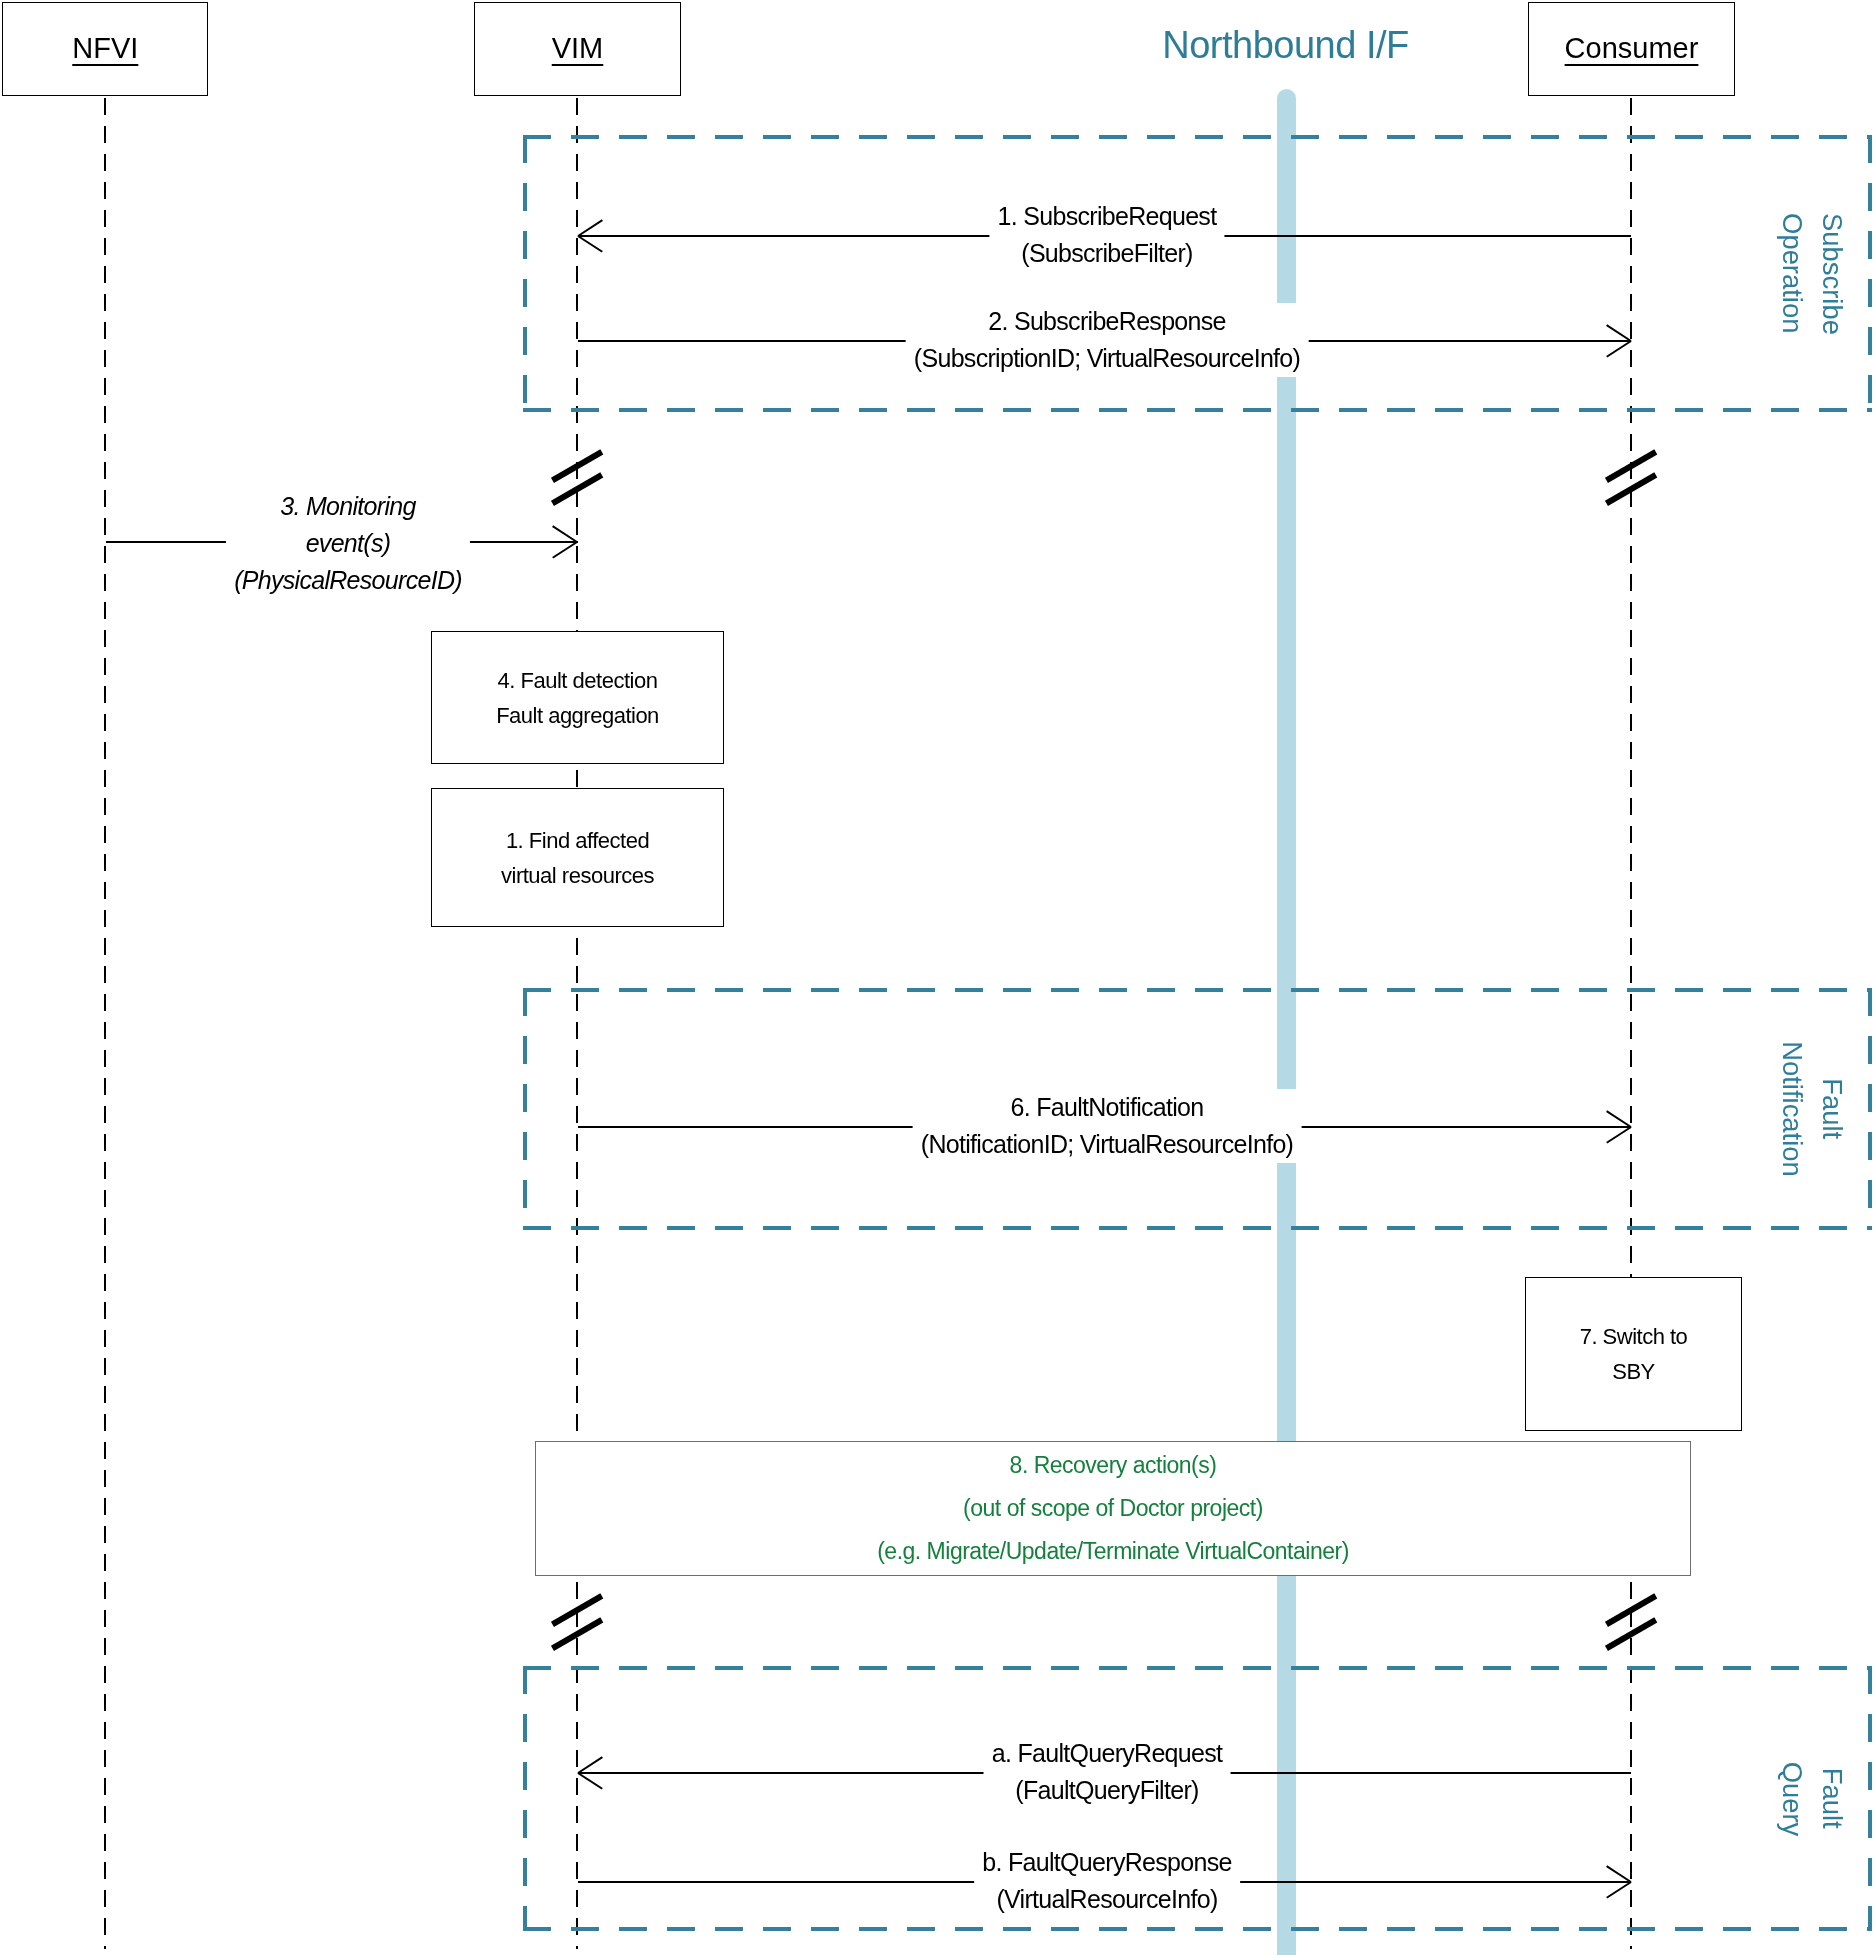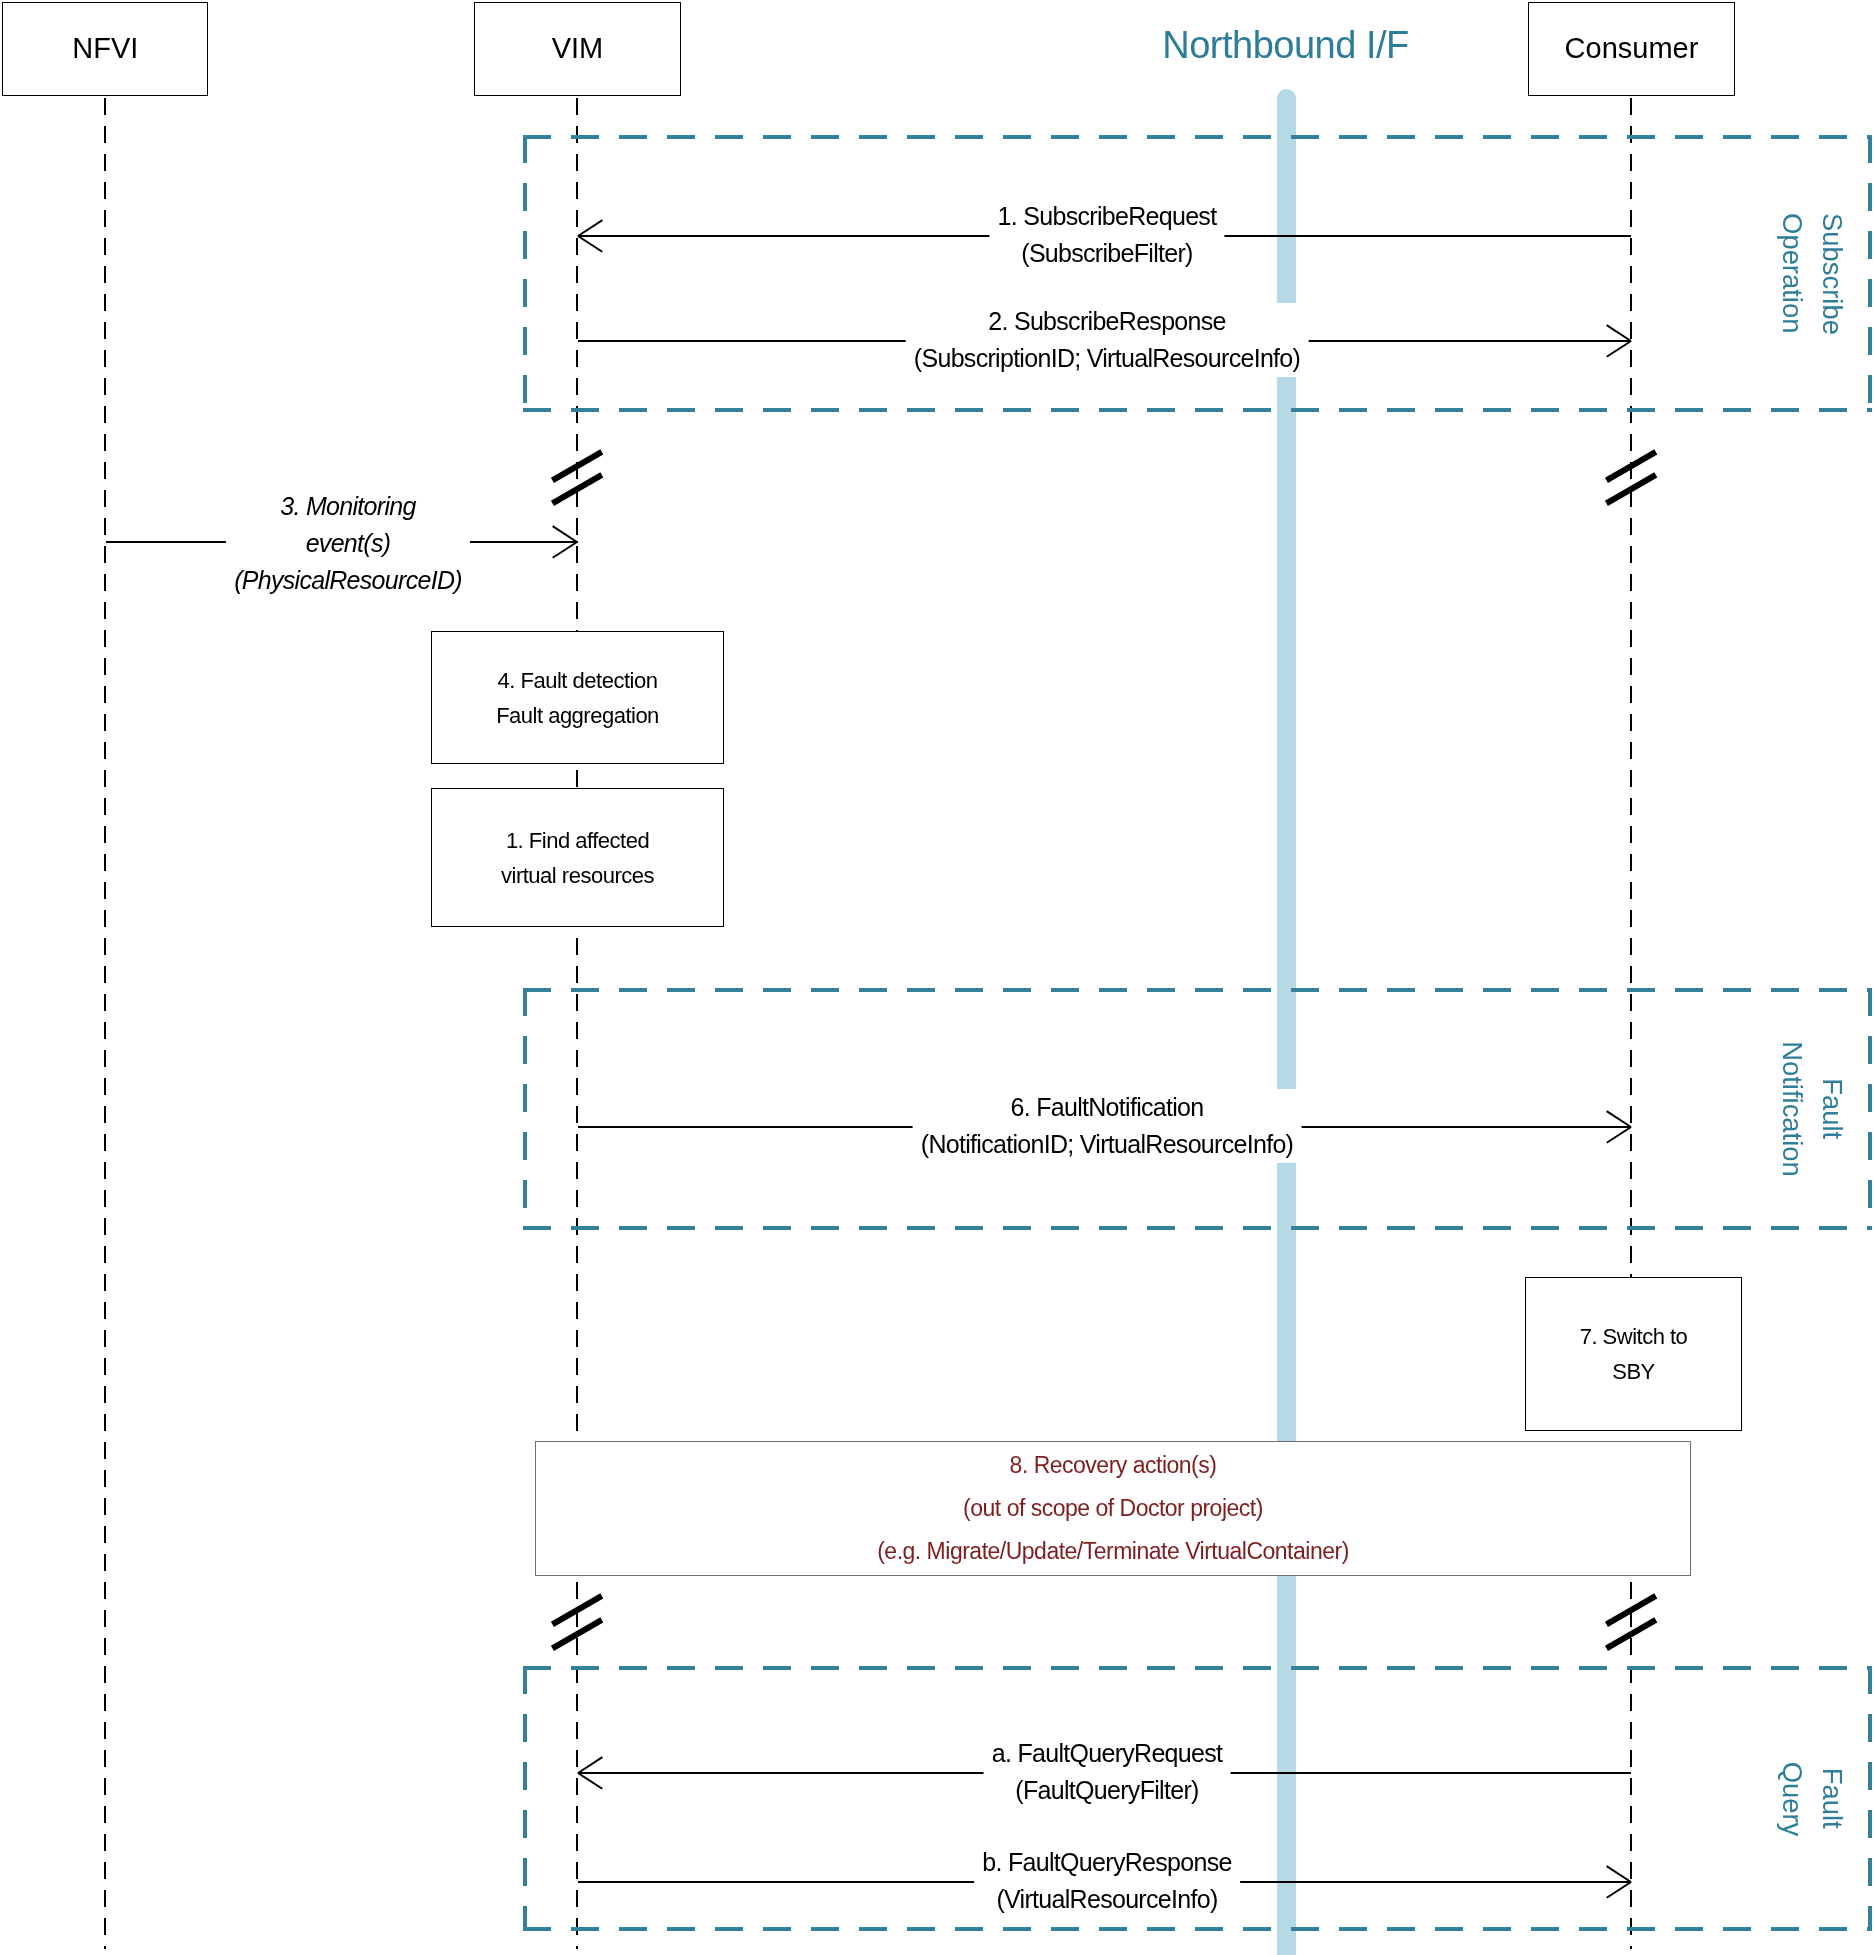--- a/index.html
+++ b/index.html
@@ -12,21 +12,21 @@
     background:#b5dae6;border-radius:9.6px 9.6px 0 0;z-index:1;}
   
   .title{position:absolute;left:1057px;top:24px;width:457px;text-align:center;
     font-size:38px;letter-spacing:-0.5px;color:#2e7d98;z-index:2;white-space:nowrap;}
   
   .lifeline{position:absolute;top:98px;width:2.3px;height:1851px;z-index:2;
     background:repeating-linear-gradient(180deg,#000 0 17.4px,transparent 17.4px 28px);}
   
   .actor{position:absolute;top:1.8px;height:92px;border:1.8px solid #000;background:#fff;
     display:flex;align-items:center;justify-content:center;font-size:29px;z-index:3;}
-  .actor span{text-decoration-thickness:1.8px;text-underline-offset:5.5px;}
+  .actor span{text-decoration:underline;text-decoration-thickness:1.8px;text-underline-offset:5.5px;}
   
   .group{position:absolute;left:523px;width:1349px;z-index:3;
     background:
       repeating-linear-gradient(90deg,#35809b 0 28px,transparent 28px 48px) left top / 100% 4.1px no-repeat,
       repeating-linear-gradient(90deg,#35809b 0 28px,transparent 28px 48px) left bottom / 100% 4.1px no-repeat,
       repeating-linear-gradient(180deg,#35809b 0 28px,transparent 28px 48px) left top / 4.1px 100% no-repeat,
       repeating-linear-gradient(180deg,#35809b 0 28px,transparent 28px 48px) right top / 4.1px 100% no-repeat;}
   .group-label{position:absolute;right:20px;top:50%;transform:translateY(-50%);
     writing-mode:vertical-rl;color:#2e7e99;font-size:27.4px;line-height:40px;
     text-align:center;white-space:nowrap;z-index:5;}
@@ -38,21 +38,21 @@
   .head-right::after{right:0;top:-0.9px;transform-origin:right center;transform:rotate(-33deg);}
   .head-left::before{left:0;top:-0.9px;transform-origin:left center;transform:rotate(33deg);}
   .head-left::after{left:0;top:-0.9px;transform-origin:left center;transform:rotate(-33deg);}
   
   .msg{position:absolute;transform:translateX(-50%);background:#fff;text-align:center;
     font-size:25px;letter-spacing:-0.7px;line-height:37px;padding:0 8.2px;z-index:5;white-space:nowrap;}
   
   .abox{position:absolute;border:1.8px solid #000;background:#fff;z-index:6;
     display:flex;flex-direction:column;justify-content:center;text-align:center;
     font-size:22px;letter-spacing:-0.5px;line-height:35px;}
-  .abox.gray{border-color:#6e6e6e;color:#7f1d1d;font-size:23px;line-height:43px;}
+  .abox.gray{border-color:#6e6e6e;color:#15803d;font-size:23px;line-height:43px;}
   
   .slash{position:absolute;width:57px;height:5.5px;background:#000;z-index:7;
     transform:translate(-50%,-50%) rotate(-30deg);}
 </style>
 </head>
 <body>
 
 <div class="canvas">
 
   <div class="band"></div>

